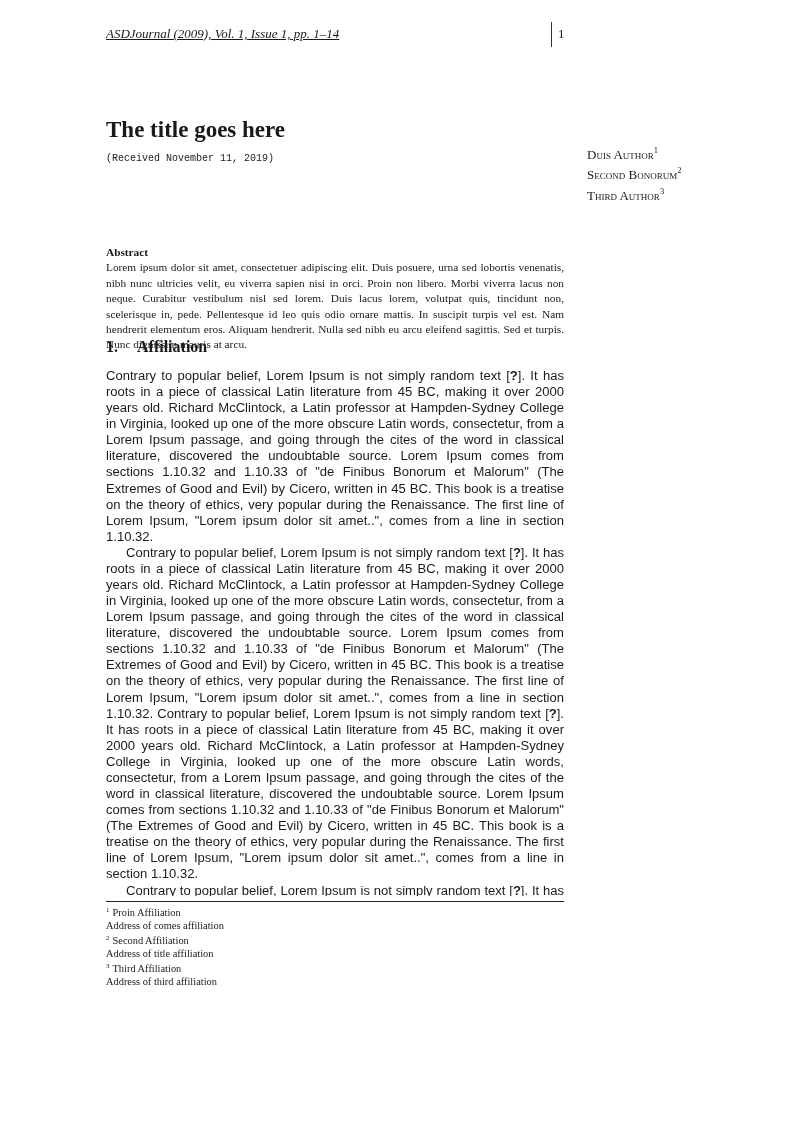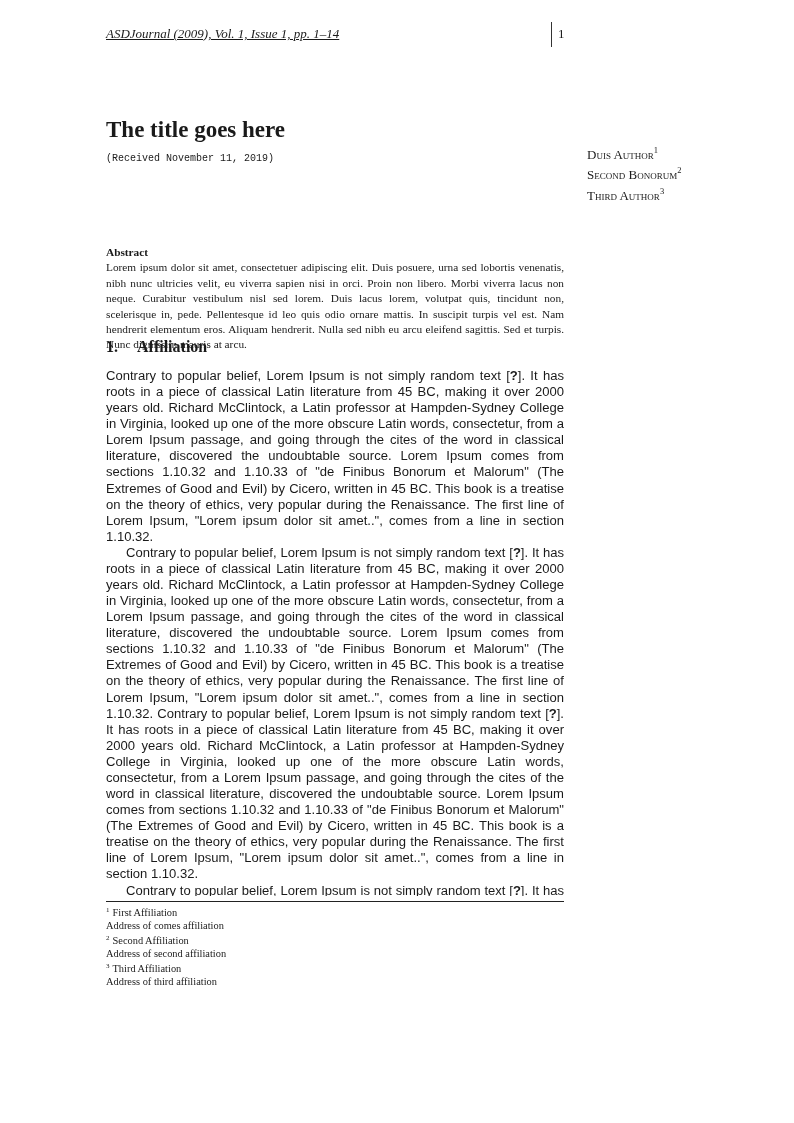--- a/index.html
+++ b/index.html
@@ -87,19 +87,19 @@
 </div>
 
 <div class="body-text">
   <p><span>Contrary to popular belief, Lorem Ipsum is not simply random text [</span><span class="cite-q">?</span><span>]. It has roots in a piece of classical Latin literature from 45 BC, making it over 2000 years old. Richard McClintock, a Latin professor at Hampden-Sydney College in Virginia, looked up one of the more obscure Latin words, consectetur, from a Lorem Ipsum passage, and going through the cites of the word in classical literature, discovered the undoubtable source. Lorem Ipsum comes from sections 1.10.32 and 1.10.33 of "de Finibus Bonorum et Malorum" (The Extremes of Good and Evil) by Cicero, written in 45 BC. This book is a treatise on the theory of ethics, very popular during the Renaissance. The first line of Lorem Ipsum, "Lorem ipsum dolor sit amet..", comes from a line in section 1.10.32.</span></p>
   <p class="indent"><span>Contrary to popular belief, Lorem Ipsum is not simply random text [</span><span class="cite-q">?</span><span>]. It has roots in a piece of classical Latin literature from 45 BC, making it over 2000 years old. Richard McClintock, a Latin professor at Hampden-Sydney College in Virginia, looked up one of the more obscure Latin words, consectetur, from a Lorem Ipsum passage, and going through the cites of the word in classical literature, discovered the undoubtable source. Lorem Ipsum comes from sections 1.10.32 and 1.10.33 of "de Finibus Bonorum et Malorum" (The Extremes of Good and Evil) by Cicero, written in 45 BC. This book is a treatise on the theory of ethics, very popular during the Renaissance. The first line of Lorem Ipsum, "Lorem ipsum dolor sit amet..", comes from a line in section 1.10.32. Contrary to popular belief, Lorem Ipsum is not simply random text [</span><span class="cite-q">?</span><span>]. It has roots in a piece of classical Latin literature from 45 BC, making it over 2000 years old. Richard McClintock, a Latin professor at Hampden-Sydney College in Virginia, looked up one of the more obscure Latin words, consectetur, from a Lorem Ipsum passage, and going through the cites of the word in classical literature, discovered the undoubtable source. Lorem Ipsum comes from sections 1.10.32 and 1.10.33 of "de Finibus Bonorum et Malorum" (The Extremes of Good and Evil) by Cicero, written in 45 BC. This book is a treatise on the theory of ethics, very popular during the Renaissance. The first line of Lorem Ipsum, "Lorem ipsum dolor sit amet..", comes from a line in section 1.10.32.</span></p>
   <p class="indent"><span>Contrary to popular belief, Lorem Ipsum is not simply random text [</span><span class="cite-q">?</span><span>]. It has roots in a piece of classical Latin literature from 45 BC, making it over 2000 years old. Richard McClintock, a Latin professor at Hampden-Sydney College in Virginia, looked up one of the more obscure Latin words, consectetur, from a Lorem Ipsum passage, and going through the cites of the word in classical literature, discovered the undoubtable source.</span></p>
 </div>
 
 <div class="footnote-rule"></div>
 <div class="footnotes">
-  <div><sup>1</sup><span>First Affiliation</span></div>
+  <div><sup>1</sup><span>Proin Affiliation</span></div>
   <div>Address of comes affiliation</div>
   <div><sup>2</sup><span>Second Affiliation</span></div>
-  <div>Address of second affiliation</div>
+  <div>Address of title affiliation</div>
   <div><sup>3</sup><span>Third Affiliation</span></div>
   <div>Address of third affiliation</div>
 </div>
 
 </body></html>

